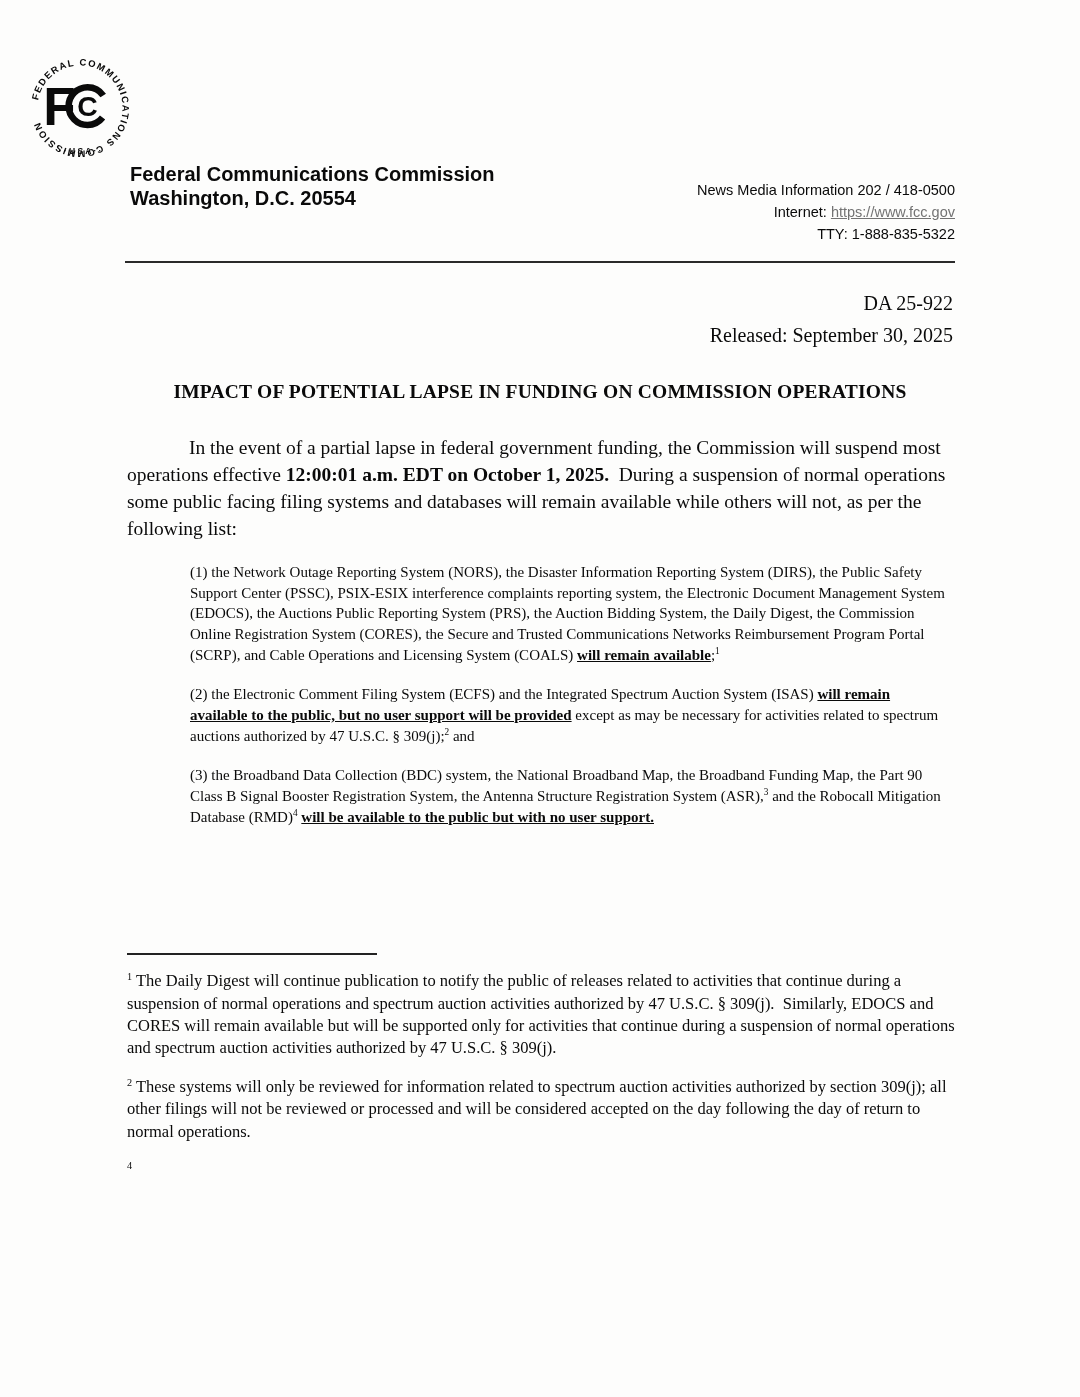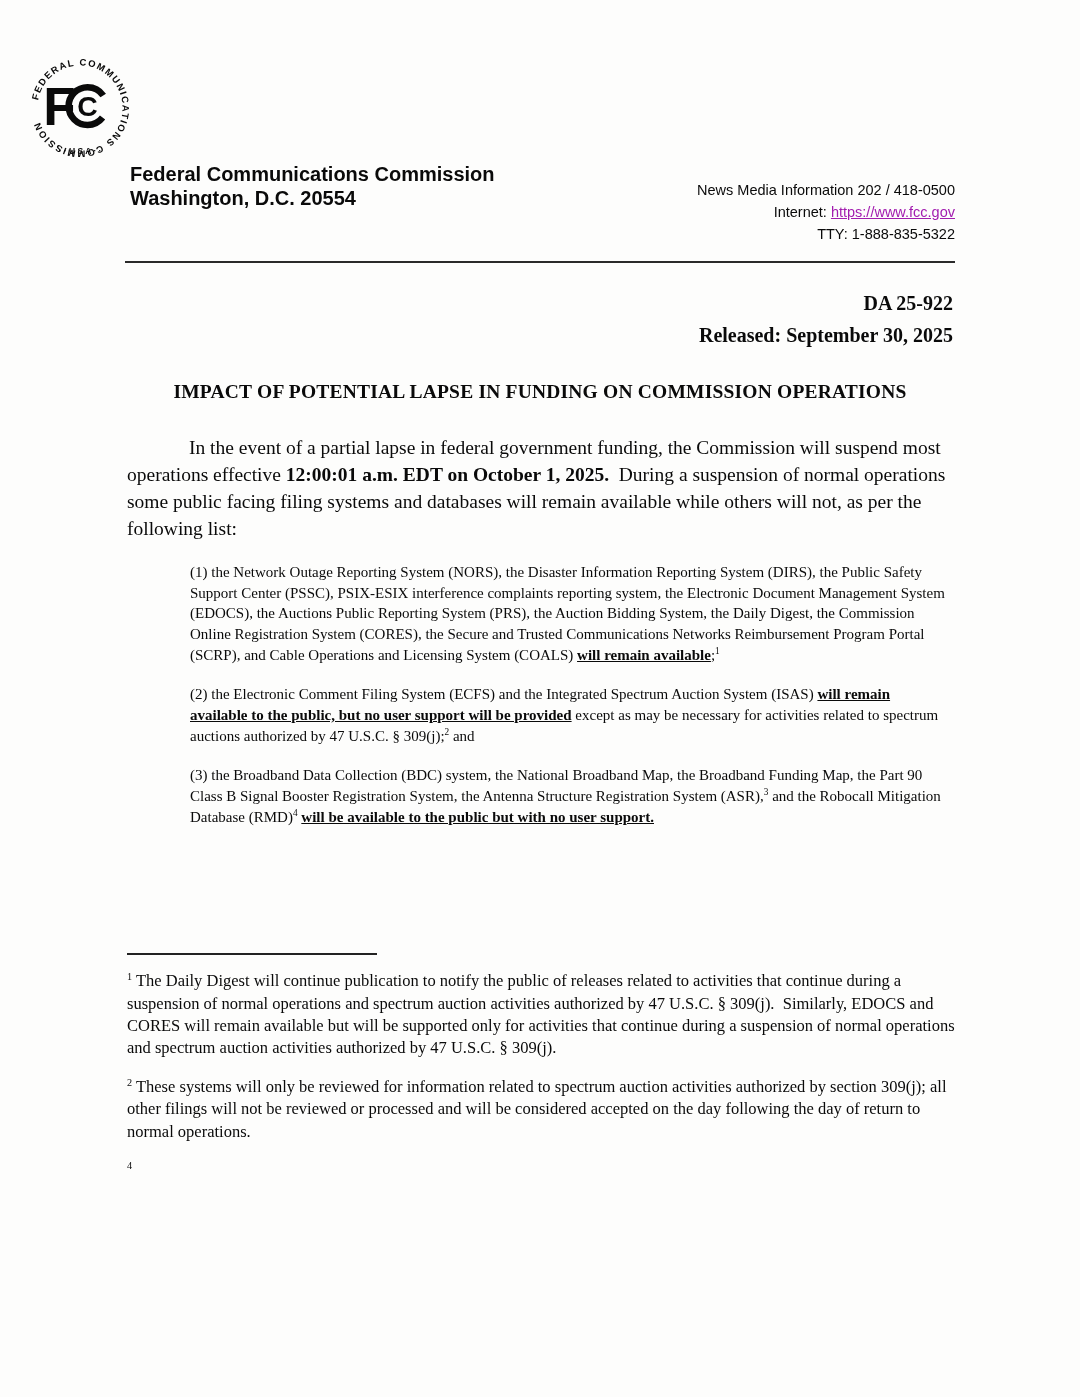--- a/index.html
+++ b/index.html
@@ -12,24 +12,24 @@
   .logo{width:104px;height:104px;flex:0 0 auto;}
   .masthead{
     font-family:"Liberation Sans",sans-serif;font-weight:bold;font-size:95px;
     letter-spacing:-5px;line-height:1;margin:2px 0 0 10px;white-space:nowrap;
   }
   .header-cols{display:flex;justify-content:space-between;align-items:flex-start;
     padding:2px 125px 0 130px;}
   .address{font-family:"Liberation Sans",sans-serif;font-weight:bold;font-size:20px;line-height:1.22;}
   .contact{font-family:"Liberation Sans",sans-serif;font-weight:normal;font-size:14.5px;
     text-align:right;line-height:1.5;margin-top:18px;}
-  .contact a{color:#a21caf;text-decoration:underline;}
+  .contact a{color:#737373;text-decoration:underline;}
   .header-rule{border:none;border-top:2.5px solid #2a2a2a;margin:16px 125px 0 125px;}
   
-  .meta{text-align:right;padding-right:127px;margin-top:24px;font-weight:bold;font-size:20px;line-height:1.6;}
+  .meta{text-align:right;padding-right:127px;margin-top:24px;font-weight:normal;font-size:20px;line-height:1.6;}
   
   .doc-title{text-align:center;font-weight:bold;font-size:19.5px;margin-top:30px;letter-spacing:0.2px;}
   .intro{margin:32px 130px 0 127px;font-size:19.5px;line-height:1.38;text-indent:62px;}
   .list-item{margin:19px 135px 0 190px;font-size:15px;line-height:1.38;}
   .bu{font-weight:bold;text-decoration:underline;}
   sup{font-size:0.62em;line-height:0;}
   
   .footnotes{margin:0 125px 0 127px;}
   .fn-rule{border:none;border-top:2px solid #222;width:250px;margin:126px 0 0 0;}
   .footnote{font-size:16.5px;line-height:1.35;margin-top:15px;}

